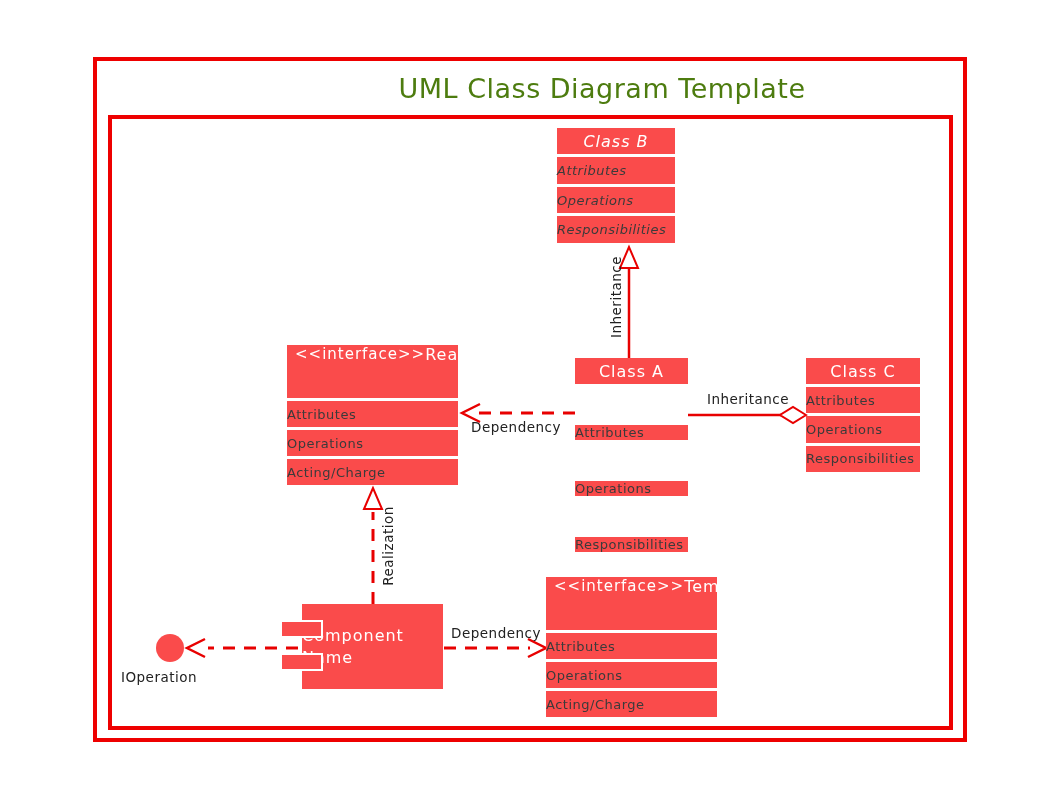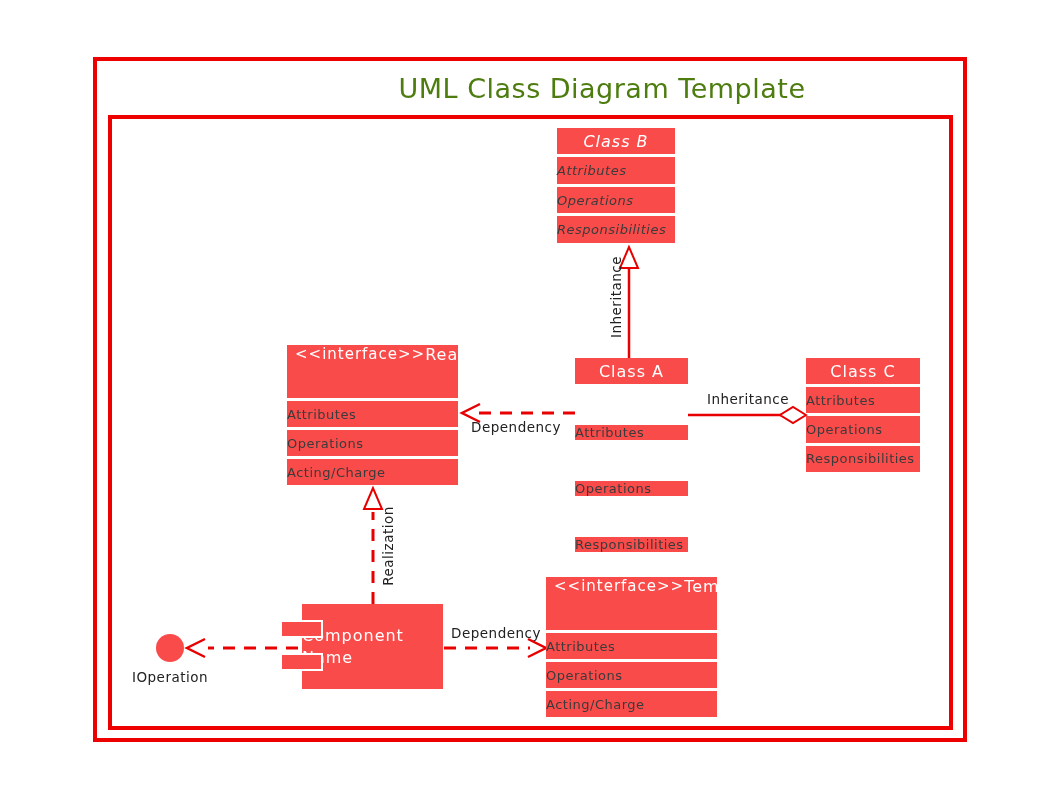--- a/index.html
+++ b/index.html
@@ -199,15 +199,15 @@
     <div>Name</div>
   </div>
   <div class="comp-tab tab1"></div>
   <div class="comp-tab tab2"></div>
 
   <div class="conn-label vertical" style="left:616px; top:297px;">Inheritance</div>
   <div class="conn-label" style="left:516px; top:427px;">Dependency</div>
   <div class="conn-label" style="left:748px; top:399px;">Inheritance</div>
   <div class="conn-label vertical" style="left:388px; top:546px;">Realization</div>
   <div class="conn-label" style="left:496px; top:633px;">Dependency</div>
-  <div class="conn-label" style="left:170px; top:677px;text-align:right;">IOperation</div>
+  <div class="conn-label" style="left:159px; top:677px;text-align:right;">IOperation</div>
 
 </div>
 
 </body></html>

